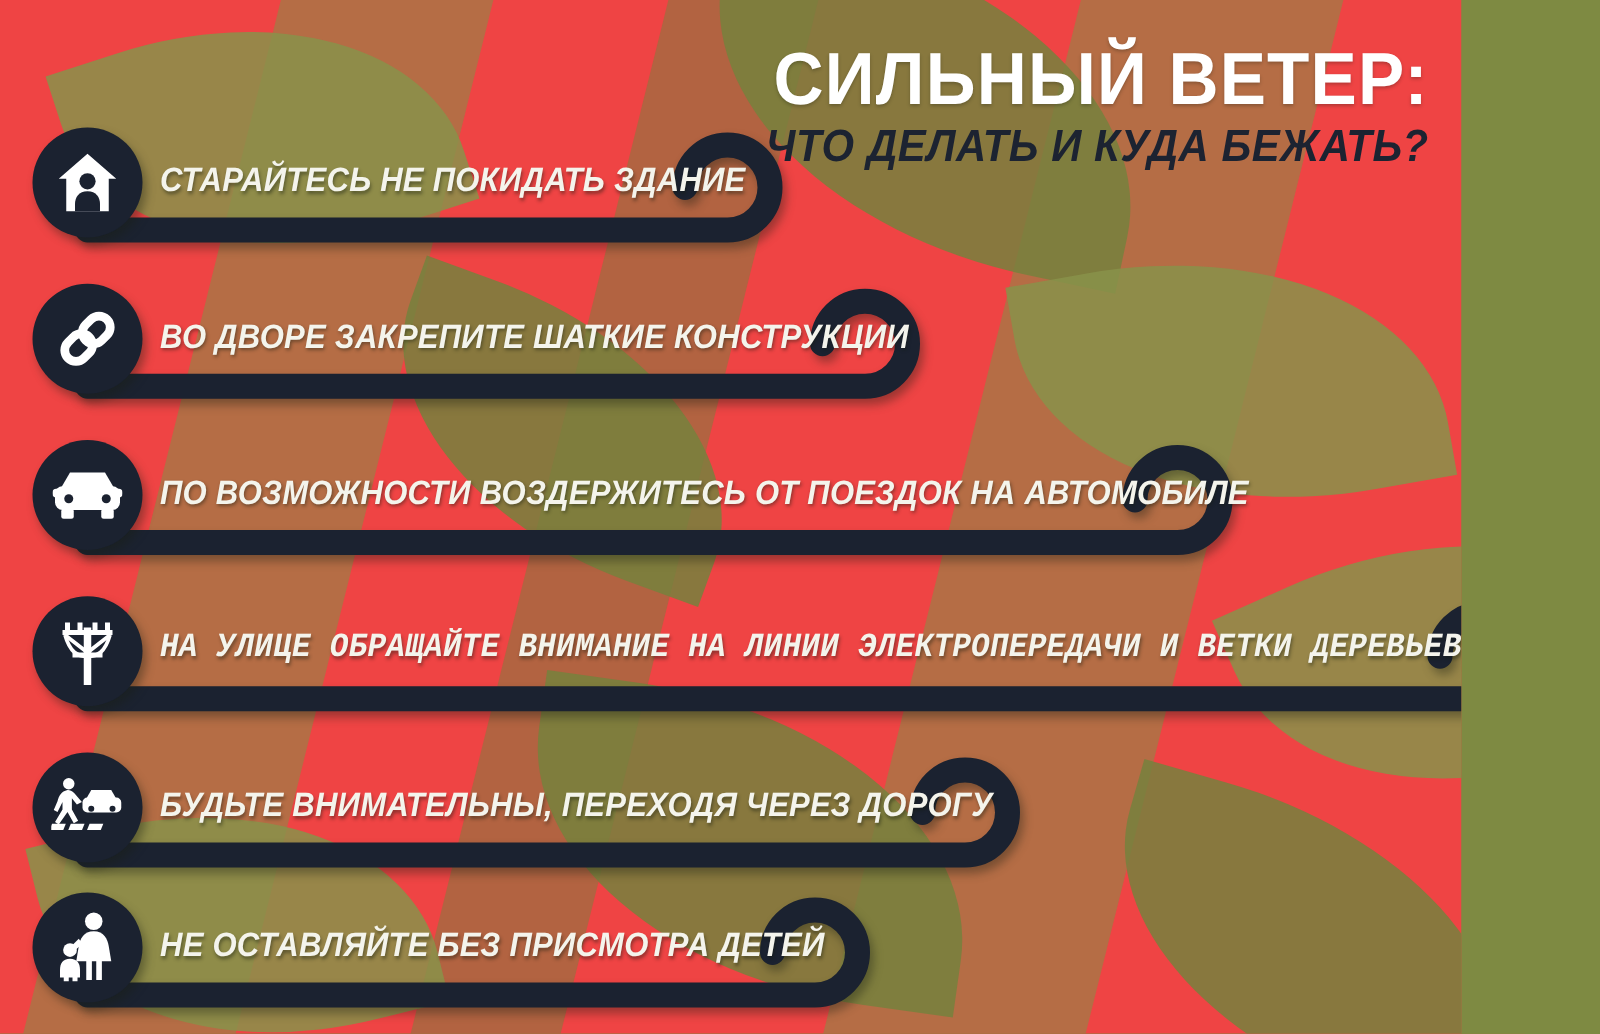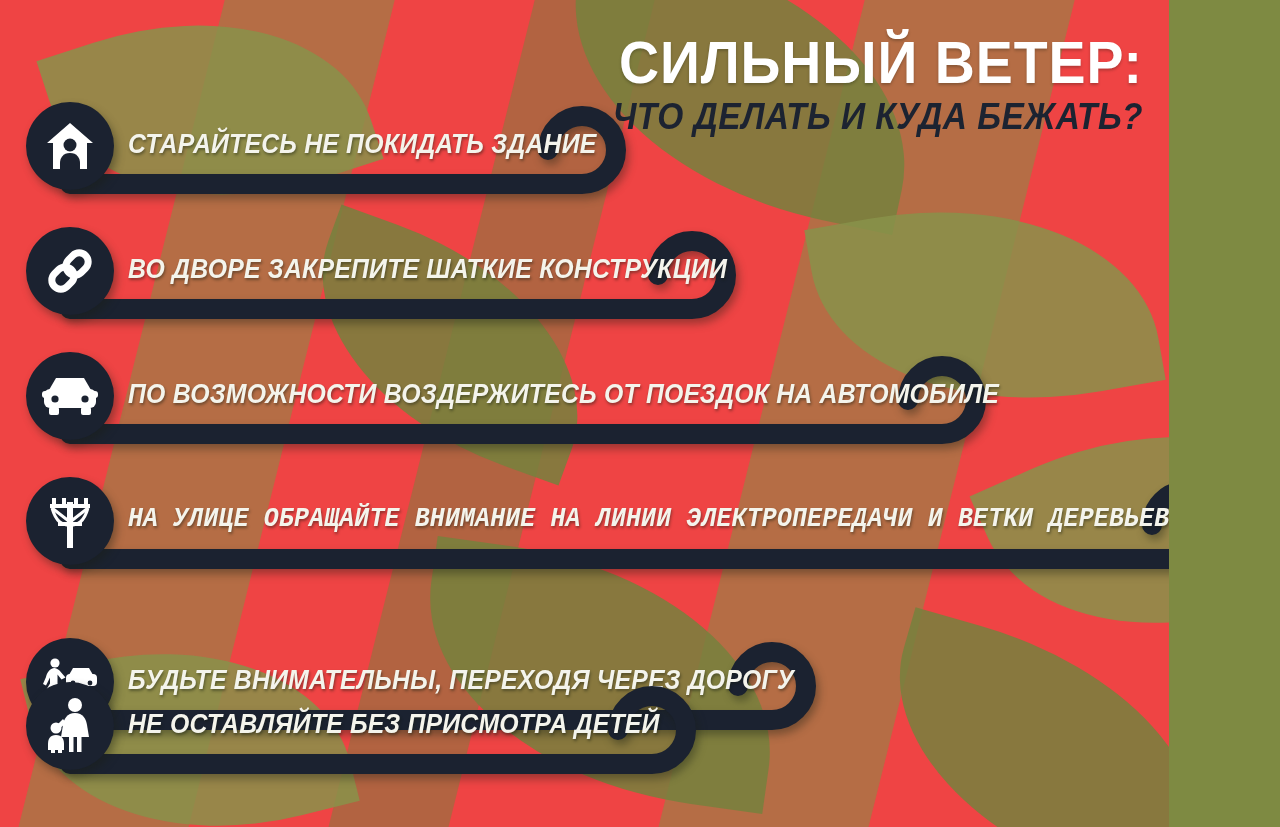--- a/index.html
+++ b/index.html
@@ -211,21 +211,21 @@
           <rect x="32" y="6" width="4" height="7" fill="#ffffff"></rect>
           <rect x="42" y="6" width="4" height="7" fill="#ffffff"></rect>
           <path d="M10 16 L28 30 L46 16" fill="none" stroke="#ffffff" stroke-width="3"></path>
           <path d="M10 16 C14 30 20 33 28 33 C36 33 42 30 46 16" fill="none" stroke="#ffffff" stroke-width="3"></path>
           <rect x="16" y="30" width="24" height="4" fill="#ffffff"></rect>
         </svg>
       </div>
       <div class="row-text">НА УЛИЦЕ ОБРАЩАЙТЕ ВНИМАНИЕ НА ЛИНИИ ЭЛЕКТРОПЕРЕДАЧИ И ВЕТКИ ДЕРЕВЬЕВ</div>
     </div>
 
-    <div class="row" style="top:636px; width:840px;text-align:center;">
+    <div class="row" style="top:600px; width:840px;text-align:center;">
       <svg class="hook" width="840" height="104" viewBox="0 0 840 104">
         <path d="M44 84 H746 a34 34 0 1 0 -34 -34" stroke="#1b2230" stroke-width="20" stroke-linecap="round"></path>
       </svg>
       <div class="disc">
         <svg width="58" height="50" viewBox="0 0 58 50">
           <path d="M32 11 h16 l4 7 h-24 z" fill="#ffffff"></path>
           <rect x="25" y="17" width="31" height="12" rx="4" fill="#ffffff"></rect>
           <circle cx="32" cy="26" r="2.4" fill="#1b2230"></circle>
           <circle cx="49" cy="26" r="2.4" fill="#1b2230"></circle>
           <circle cx="14" cy="6" r="4.6" fill="#ffffff"></circle>
@@ -234,21 +234,21 @@
             <rect x="1" y="38" width="11" height="5" transform="skewX(-22)"></rect>
             <rect x="16" y="38" width="11" height="5" transform="skewX(-22)"></rect>
             <rect x="31" y="38" width="11" height="5" transform="skewX(-22)"></rect>
             <rect x="46" y="38" width="11" height="5" transform="skewX(-22)"></rect>
           </g>
         </svg>
       </div>
       <div class="row-text">БУДЬТЕ ВНИМАТЕЛЬНЫ, ПЕРЕХОДЯ ЧЕРЕЗ ДОРОГУ</div>
     </div>
 
-    <div class="row" style="top:680px; width:720px;">
+    <div class="row" style="top:712px; width:720px;">
       <svg class="hook" width="720" height="104" viewBox="0 0 720 104">
         <path d="M44 84 H626 a34 34 0 1 0 -34 -34" stroke="#1b2230" stroke-width="20" stroke-linecap="round"></path>
       </svg>
       <div class="disc">
         <svg width="50" height="58" viewBox="0 0 50 58">
           <circle cx="30" cy="8" r="7" fill="#ffffff"></circle>
           <path d="M30 16 c-8 0 -11 6 -12 12 l-2 12 h28 l-2 -12 c-1 -6 -4 -12 -12 -12 z" fill="#ffffff"></path>
           <rect x="24" y="39" width="4.5" height="16" fill="#ffffff"></rect>
           <rect x="32" y="39" width="4.5" height="16" fill="#ffffff"></rect>
           <path d="M18 22 l-8 8 3 3 8 -7 z" fill="#ffffff"></path>

